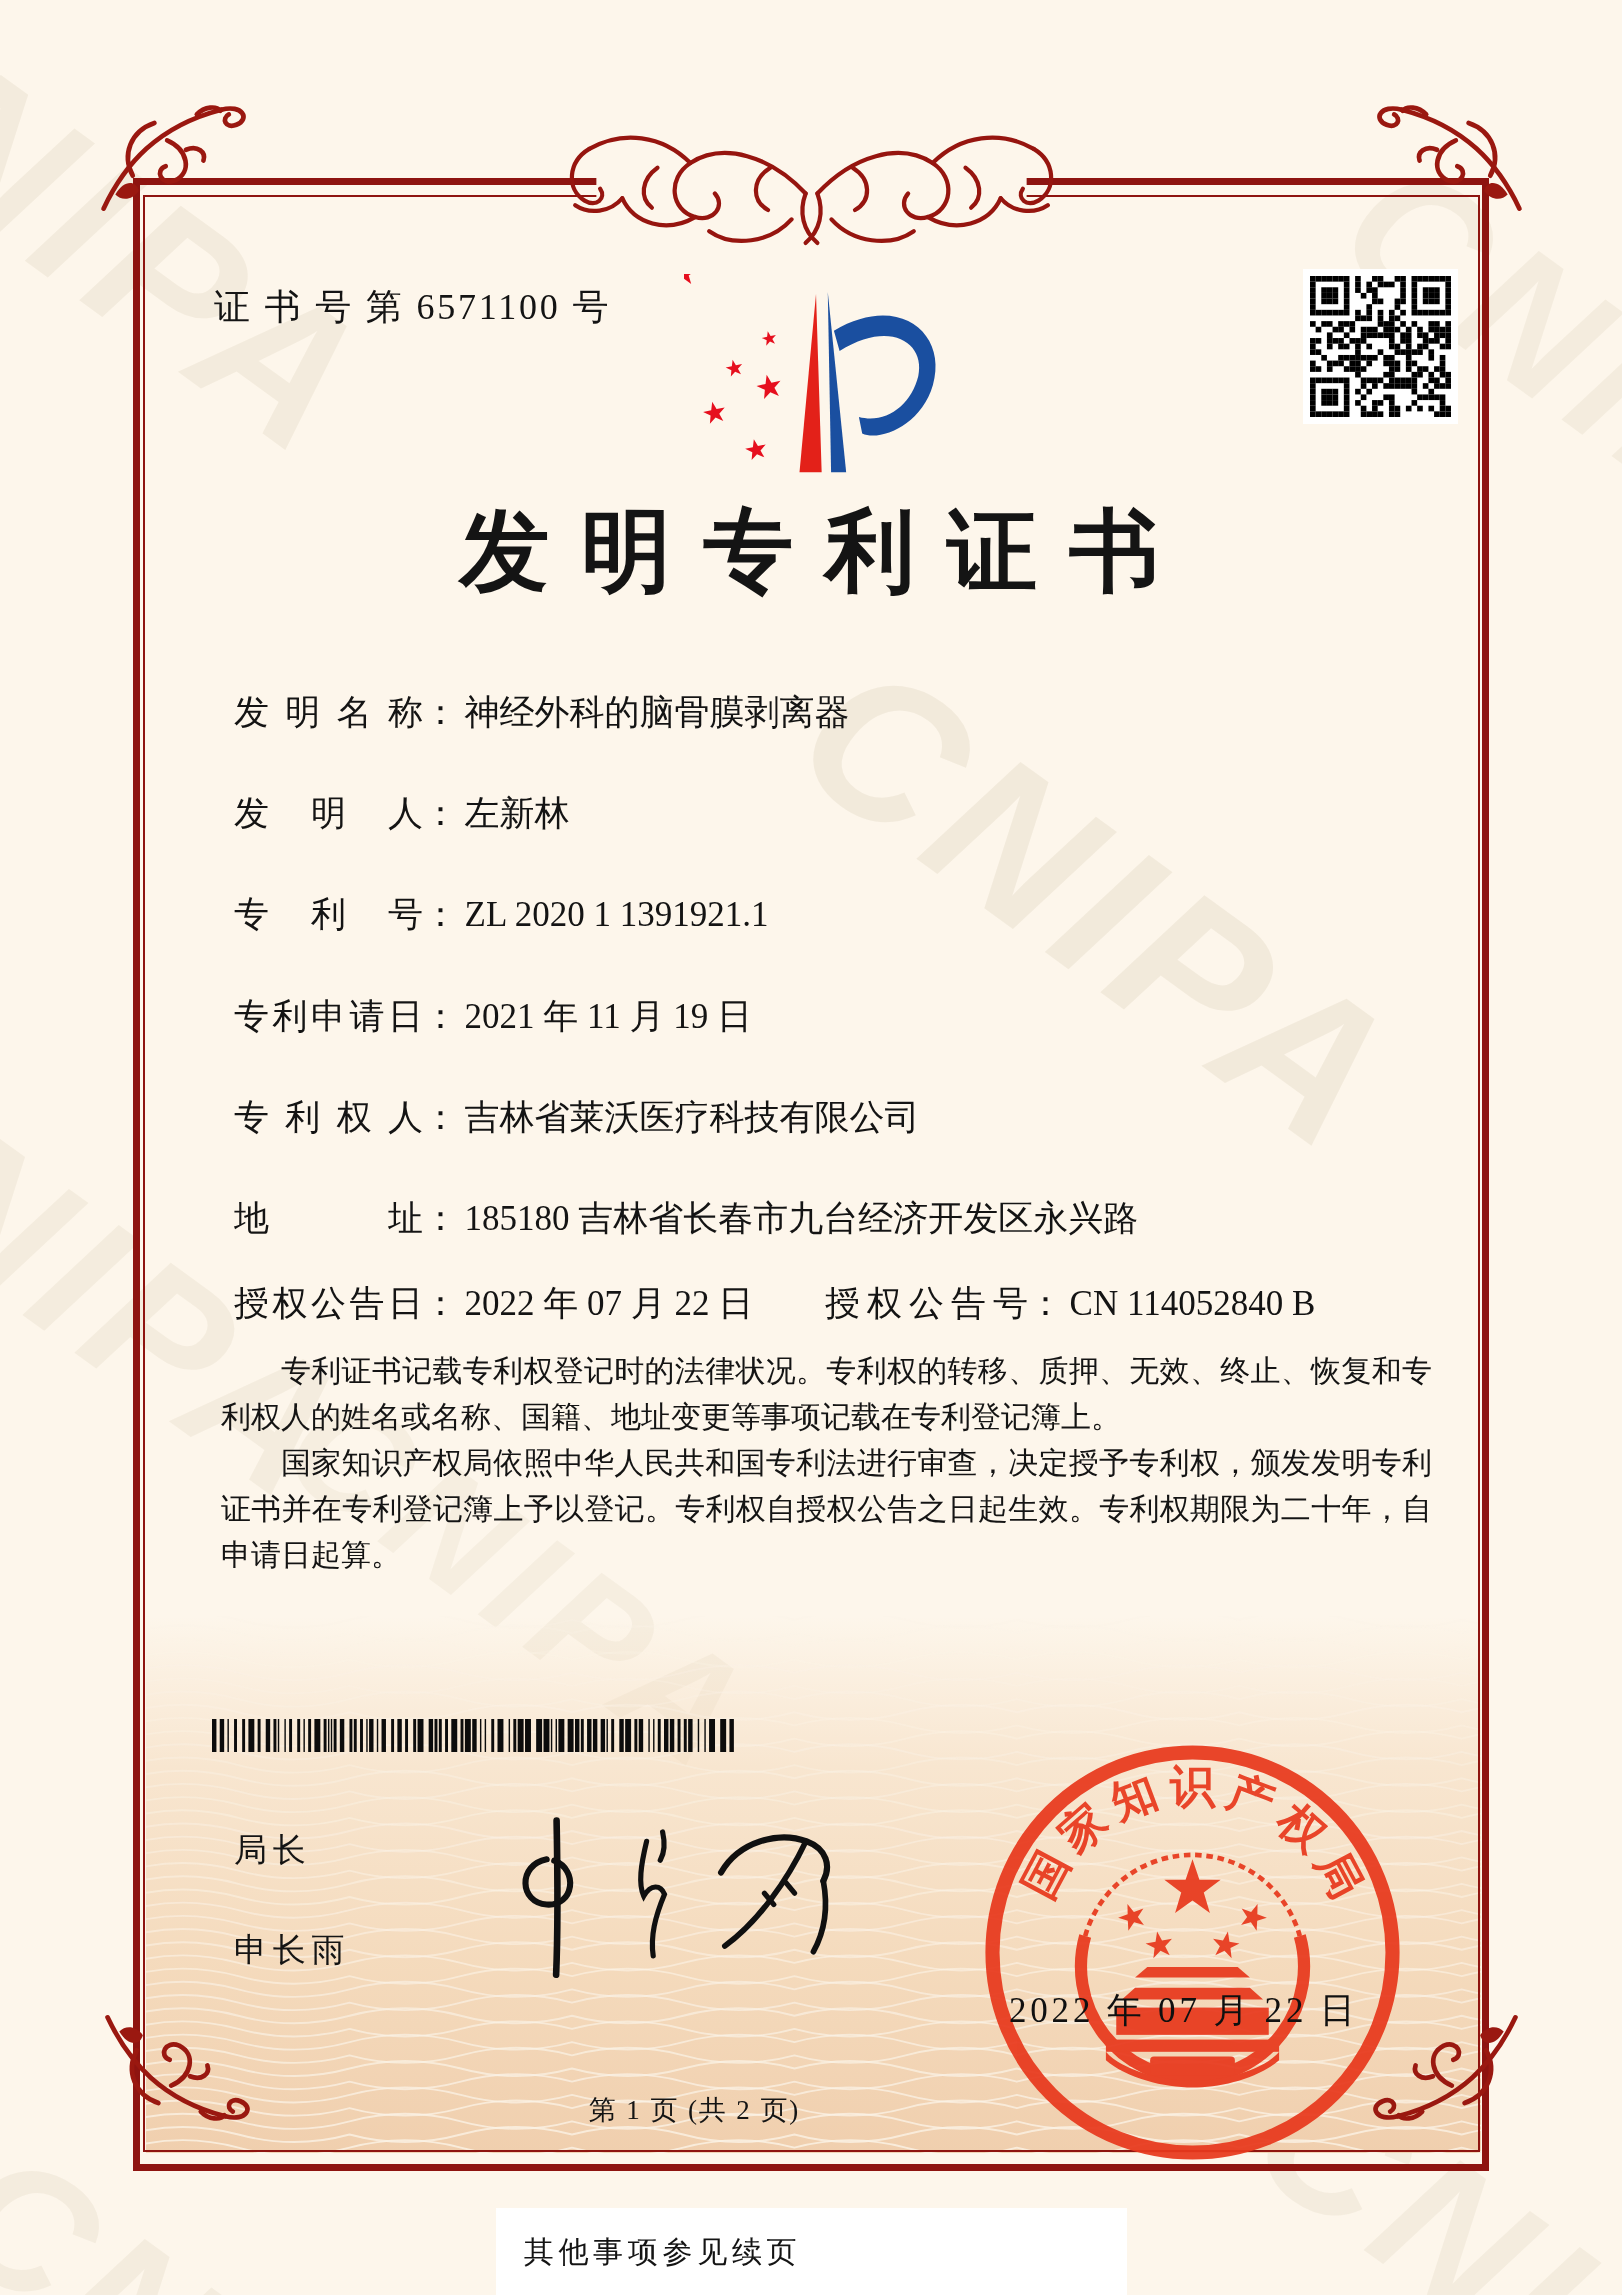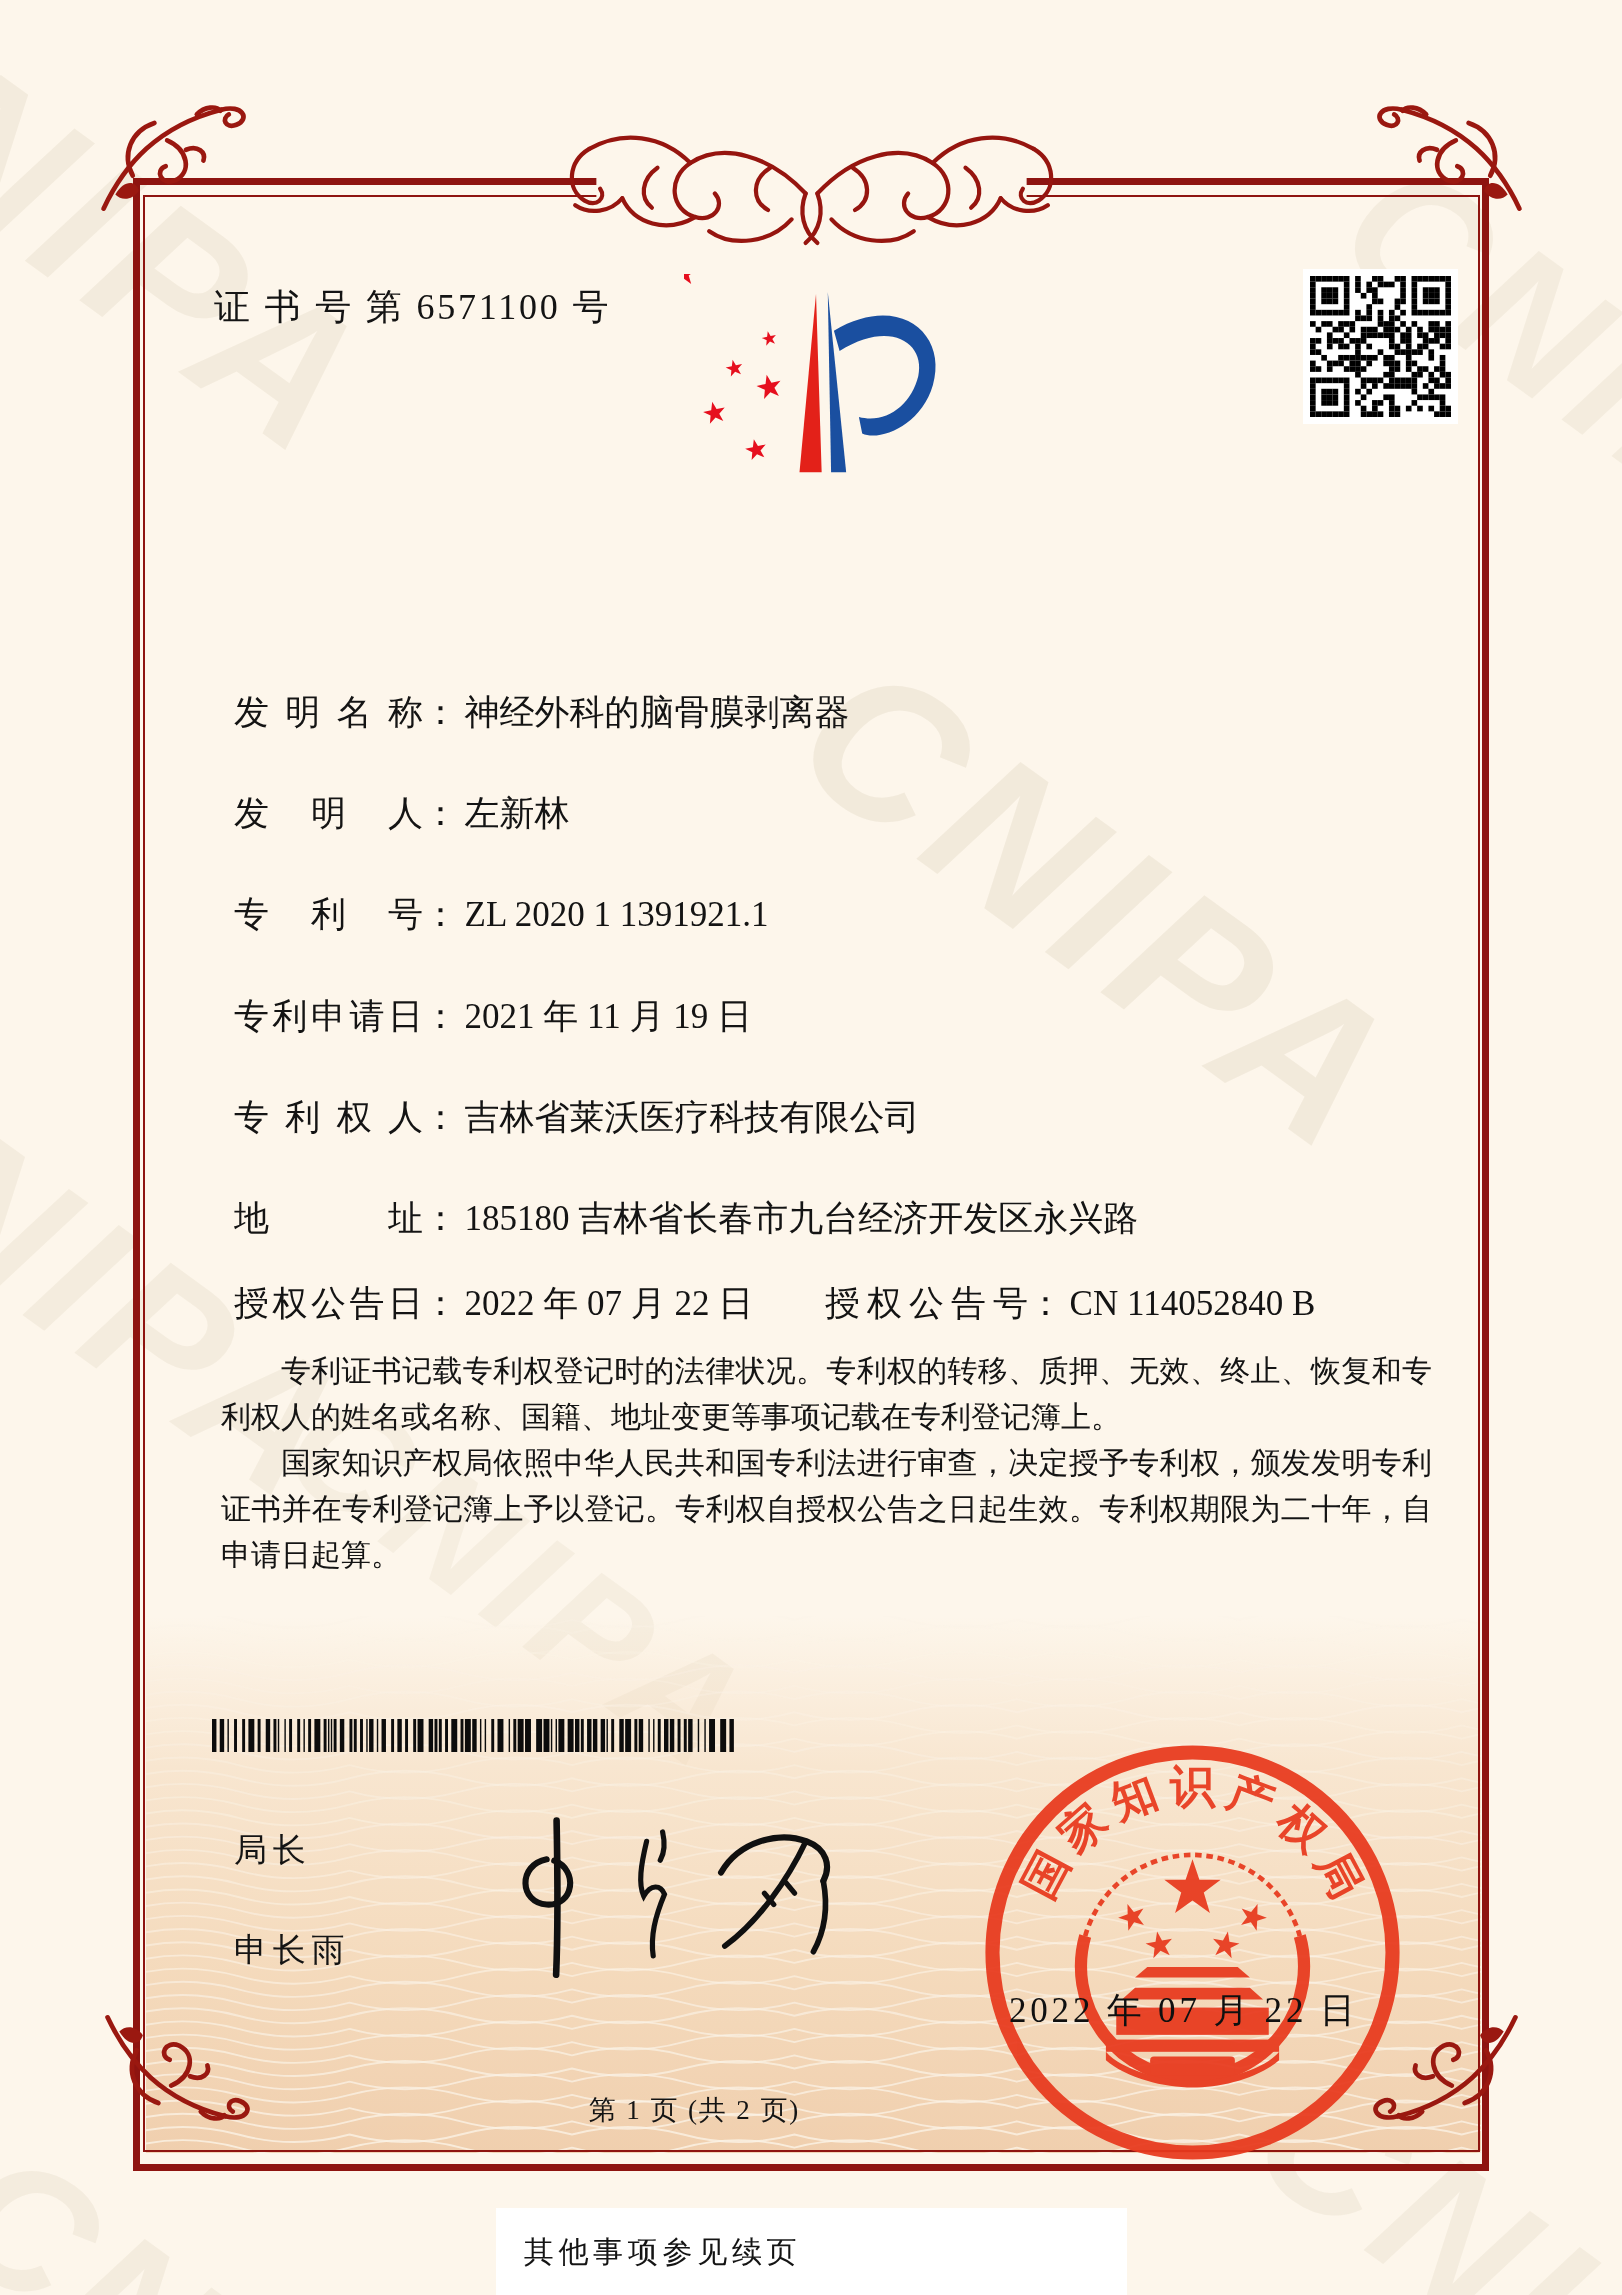--- a/index.html
+++ b/index.html
@@ -537,20 +537,21 @@
         <rect x="132" y="288" width="12" height="12" fill="#000"></rect>
         <rect x="144" y="288" width="12" height="12" fill="#000"></rect>
         <rect x="168" y="288" width="12" height="12" fill="#000"></rect>
         <rect x="180" y="288" width="12" height="12" fill="#000"></rect>
         <rect x="264" y="288" width="12" height="12" fill="#000"></rect>
         <rect x="276" y="288" width="12" height="12" fill="#000"></rect>
         <rect x="288" y="288" width="12" height="12" fill="#000"></rect>
       </svg>
   </div>
 
+  <div class="abs" id="doc-title">发 明 专 利 证 书</div>
 
   <div id="fields">
       <div class="frow" style="left: 234px; top: 689px;"><span class="flabel" style="width: 189px;">
           <span>发</span>
           <span>明</span>
           <span>名</span>
           <span>称</span>
         </span><span class="fcolon">：</span><span class="fvalue">神经外科的脑骨膜剥离器</span></div>
       <div class="frow" style="left: 234px; top: 790px;"><span class="flabel" style="width: 189px;">
           <span>发</span>

